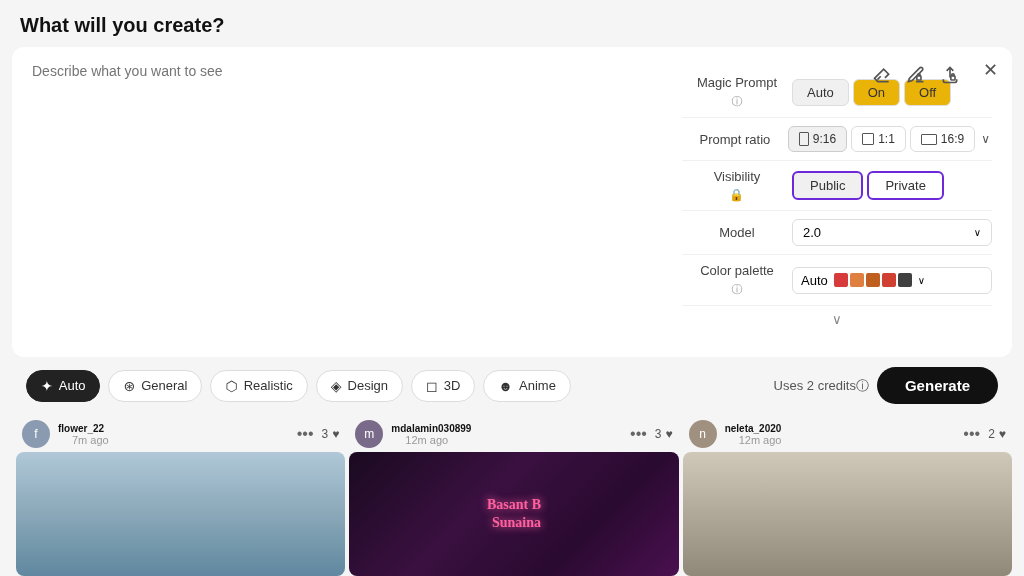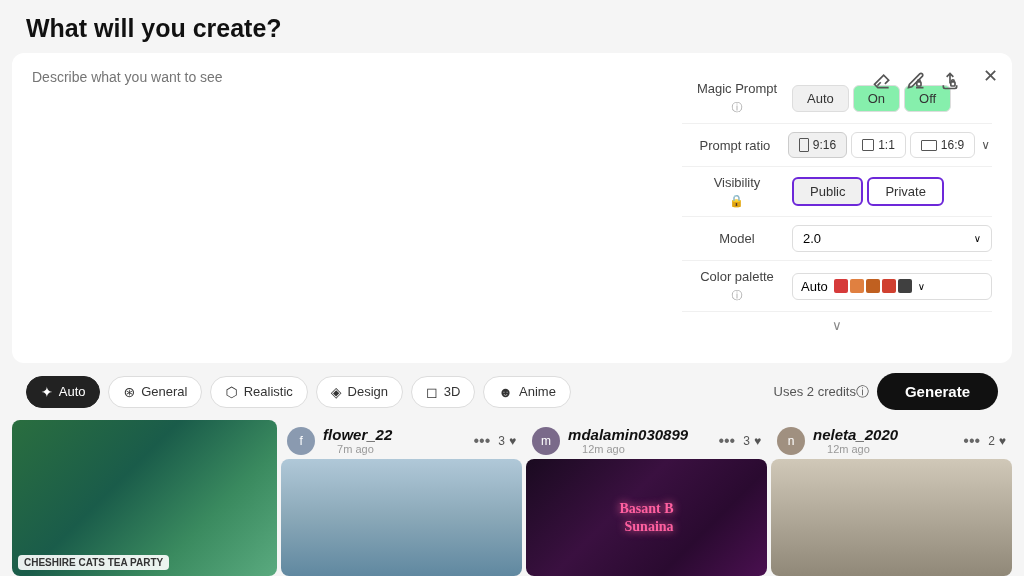--- a/index.html
+++ b/index.html
@@ -12,24 +12,24 @@
     }
     .page {
       width: 1024px;
       height: 576px;
       background: #f5f5f5;
       display: flex;
       flex-direction: column;
       padding: 0;
     }
     .page-title {
-      font-size: 25px;
+      font-size: 20px;
       font-weight: 700;
       color: #111;
-      padding: 14px 20px 10px 26px;
+      padding: 14px 20px 10px 20px;
     }
     .main-panel {
       background: #fff;
       border-radius: 12px;
       margin: 0 12px;
       padding: 16px 20px;
       display: flex;
       gap: 20px;
       position: relative;
       min-height: 310px;
@@ -108,21 +108,21 @@
     }
     .setting-controls {
       flex: 1;
       display: flex;
       align-items: center;
       gap: 4px;
     }
     .toggle-btn {
       padding: 5px 14px;
       border: 1px solid #ddd;
-      background: #86efac;
+      background: #eab308;
       border-radius: 6px;
       font-size: 13px;
       cursor: pointer;
       color: #333;
     }
     .toggle-btn.active {
       background: #f0f0f0;
       font-weight: 500;
     }
     .aspect-btn {
@@ -291,24 +291,23 @@
       display: flex;
       align-items: center;
       justify-content: center;
       font-size: 12px;
       color: #fff;
     }
     .user-info {
       flex: 1;
     }
     .user-name {
-      font-size: 15px;
+      font-size: 10px;
       font-weight: 600;
       color: #111;
-      font-style: italic;
     }
     .post-time {
       font-size: 11px;
       color: #999;
       margin-left: 14px;
     }
     .more-btn {
       background: none;
       border: none;
       cursor: pointer;
@@ -488,25 +487,20 @@
     <div class="spacer"></div>
     <div class="credits-text">
       <span>Uses 2 credits</span>
       <span>ⓘ</span>
     </div>
     <button class="generate-btn">Generate</button>
   </div>
 
   <div class="gallery">
 
-    <div class="gallery-col" style="flex:1.1;">
-      <div class="img-placeholder img1" style="height:100%;border-radius:8px;position:relative;overflow:hidden;">
-        <div style="position:absolute;bottom:6px;left:6px;background:rgba(255,255,255,0.9);border-radius:4px;padding:2px 6px;font-size:10px;font-weight:600;color:#333;">CHESHIRE CATS TEA PARTY</div>
-      </div>
-    </div>
 
     <div style="flex:1;display:flex;flex-direction:column;overflow:hidden;margin-left:4px;">
       <div class="gallery-header">
         <div class="avatar" style="background:#8a9ab0;">f</div>
         <div class="user-info">
           <div class="user-name">flower_22</div>
           <div class="post-time">7m ago</div>
         </div>
         <button class="more-btn">•••</button>
         <div class="like-section">

